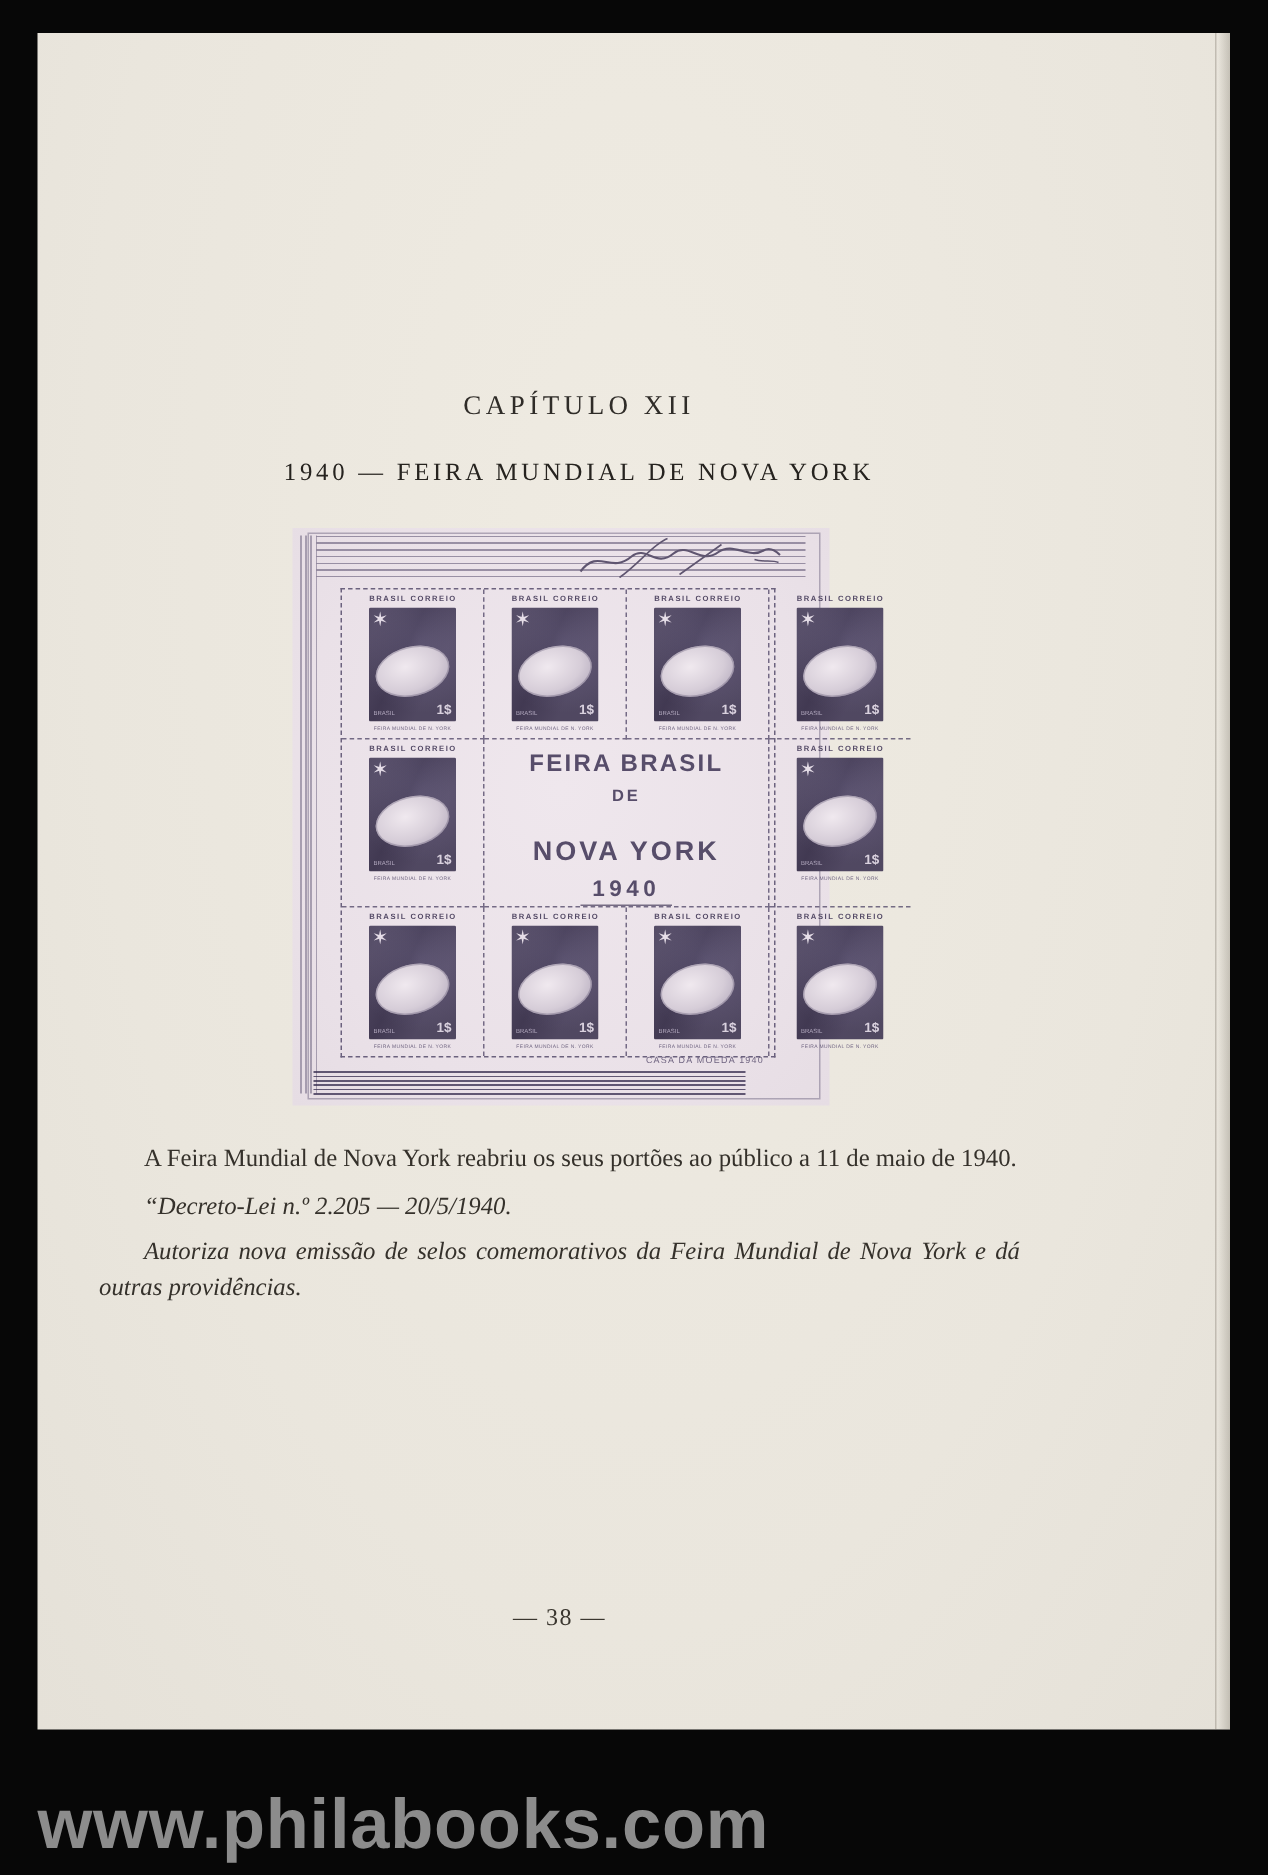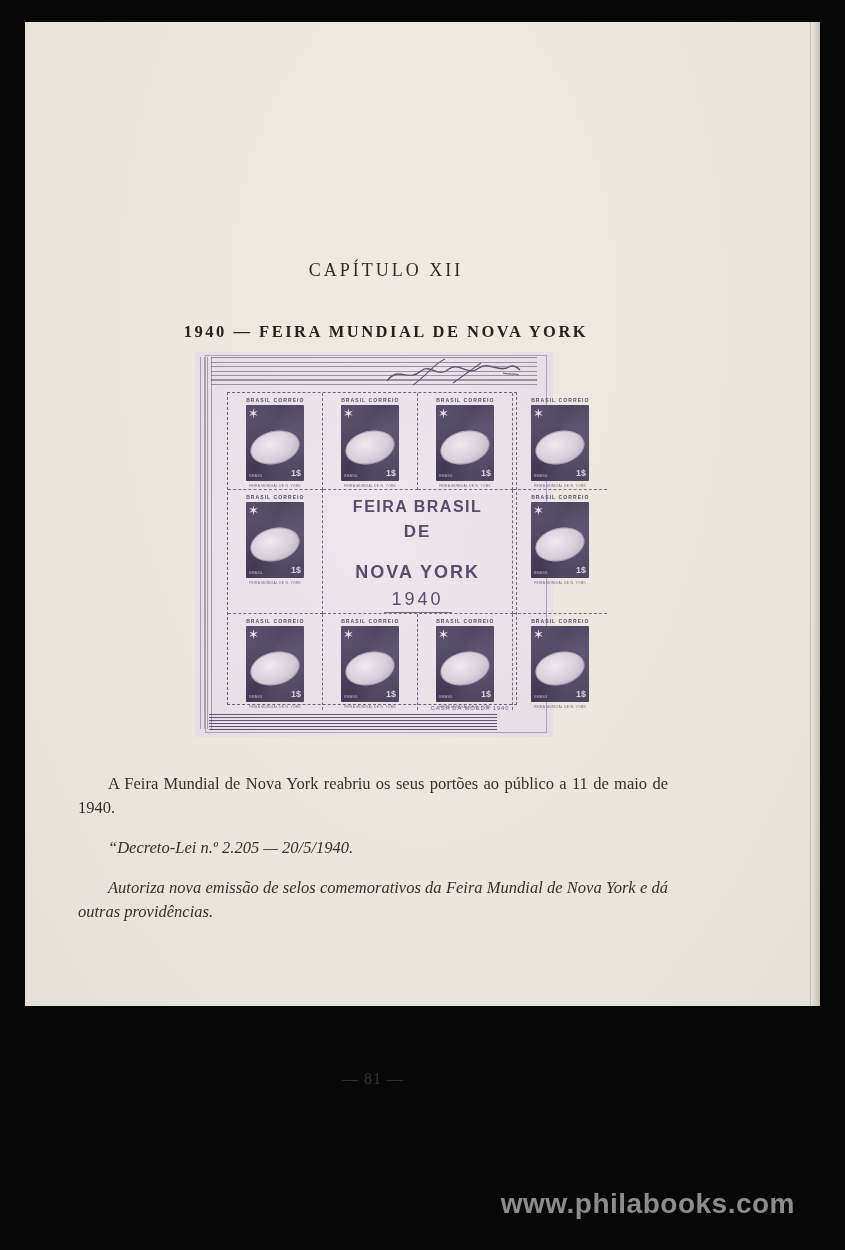--- a/index.html
+++ b/index.html
@@ -3,40 +3,40 @@
 <meta charset="utf-8">
 <style>
   html,body{margin:0;padding:0;}
   body{
     width:845px;height:1250px;position:relative;overflow:hidden;
     background:#070707;
     font-family:"Liberation Serif", serif;
   }
   
   .page{
-    position:absolute;left:25px;top:22px;width:795px;height:984px;
+    position:absolute;left:25px;top:22px;width:795px;height:1131px;
     background:radial-gradient(ellipse at 50% 30%, #efebe2 0%, #eae6dd 65%, #e5e1d8 100%);
     color:#35312b;
   }
   .page::after{ 
     content:"";position:absolute;right:9px;top:0;bottom:0;width:1px;
     background:rgba(120,112,100,.35);
   }
   .page::before{ 
     content:"";position:absolute;right:0;top:0;bottom:0;width:8px;
     background:linear-gradient(to right, rgba(0,0,0,0), rgba(90,84,70,.25));
   }
   
   .chapter{
     position:absolute;left:37px;width:648px;top:238px;
     text-align:center;font-size:18px;letter-spacing:3px;color:#2f2c28;
   }
   .sectitle{
-    position:absolute;left:37px;width:648px;top:300px;
-    text-align:center;font-size:16.5px;font-weight:700;letter-spacing:2.5px;color:#26231f;
+    position:absolute;left:37px;width:648px;top:283px;
+    text-align:center;font-size:16.5px;font-weight:400;letter-spacing:2.5px;color:#26231f;
   }
   
   .photo{
     position:absolute;left:170px;top:330px;width:358px;height:385px;margin:0;
     background:radial-gradient(ellipse at 50% 45%, #efe7ed 0%, #eae1e8 70%, #e6dde4 100%);
   }
   .sheet-frame{
     position:absolute;left:10px;top:3px;right:6px;bottom:4px;
     border:1px solid rgba(86,76,108,.40);
   }
@@ -85,39 +85,39 @@
     box-shadow:inset 0 0 0 1px rgba(80,70,100,.3);
   }
   .sval{position:absolute;right:3px;bottom:3px;font-family:"Liberation Sans",sans-serif;font-size:9px;font-weight:700;color:#d9d1de;}
   .scountry{position:absolute;left:3px;bottom:3px;font-family:"Liberation Sans",sans-serif;font-size:5px;color:#b3a9bf;transform:scale(.8);transform-origin:left bottom;}
   .scap{
     margin-top:2px;font-family:"Liberation Sans",sans-serif;font-size:6px;color:#6f6480;
     letter-spacing:.5px;transform:scale(.55);white-space:nowrap;
   }
   .title-cell{grid-column:span 2;align-items:center;padding-top:8px;color:#574d6a;font-family:"Liberation Sans",sans-serif;}
   .t1{font-size:16px;font-weight:700;letter-spacing:1.5px;}
-  .t2{font-size:17px;font-weight:700;letter-spacing:2px;margin-top:6px;}
+  .t2{font-size:11px;font-weight:700;letter-spacing:2px;margin-top:6px;}
   .t3{font-size:18px;font-weight:700;letter-spacing:2px;margin-top:20px;}
-  .t4{font-size:18px;font-weight:400;letter-spacing:3px;margin-top:6px;border-bottom:1.5px solid rgba(87,77,106,.8);padding:0 8px 2px;}
+  .t4{font-size:15px;font-weight:700;letter-spacing:3px;margin-top:6px;border-bottom:1.5px solid rgba(87,77,106,.8);padding:0 8px 2px;}
   
   .bodytext{
     position:absolute;left:37px;top:734px;width:622px;
     font-size:16.5px;line-height:24px;text-align:justify;color:#35312b;
   }
-  .bodytext p{margin:16px;text-indent:30px;}
+  .bodytext p{margin:4px;text-indent:30px;}
   .bodytext p.i{font-style:italic;margin-top:6px;}
   .bodytext p.q{margin-top:8px;}
   .bodytext p.cont{text-align-last:justify;}
   .pagenum{
     position:absolute;left:37px;width:622px;top:1048px;
     text-align:center;font-size:16px;color:#3a362f;letter-spacing:1px;
   }
   .watermark{
-    position:absolute;left:0;right:25px;top:1166px;text-align:right;
-    font-family:"Liberation Sans",sans-serif;font-size:28px;font-weight:700;
+    position:absolute;left:0;right:25px;top:1166px;text-align:left;
+    font-family:"Liberation Sans",sans-serif;font-size:47px;font-weight:700;
     color:#8c8c8c;letter-spacing:.5px;
   }
 </style>
 </head>
 <body>
 
 <div class="page">
 
   <div class="chapter">CAPÍTULO XII</div>
   <div class="sectitle">1940 — FEIRA MUNDIAL DE NOVA YORK</div>
@@ -242,15 +242,15 @@
       </div>
     <div class="mint">CASA DA MOEDA 1940</div>
   </figure>
 
   <div class="bodytext">
     <p class="n">A Feira Mundial de Nova York reabriu os seus portões ao público a 11 de maio de 1940.</p>
     <p class="i q">“Decreto-Lei n.º 2.205 — 20/5/1940.</p>
     <p class="i">Autoriza nova emissão de selos comemorativos da Feira Mundial de Nova York e dá outras providências.</p>
   </div>
 
-  <div class="pagenum">— 81 —</div>
+  <div class="pagenum">— 38 —</div>
   <div class="watermark">www.philabooks.com</div>
 </div>
 
 </body></html>

